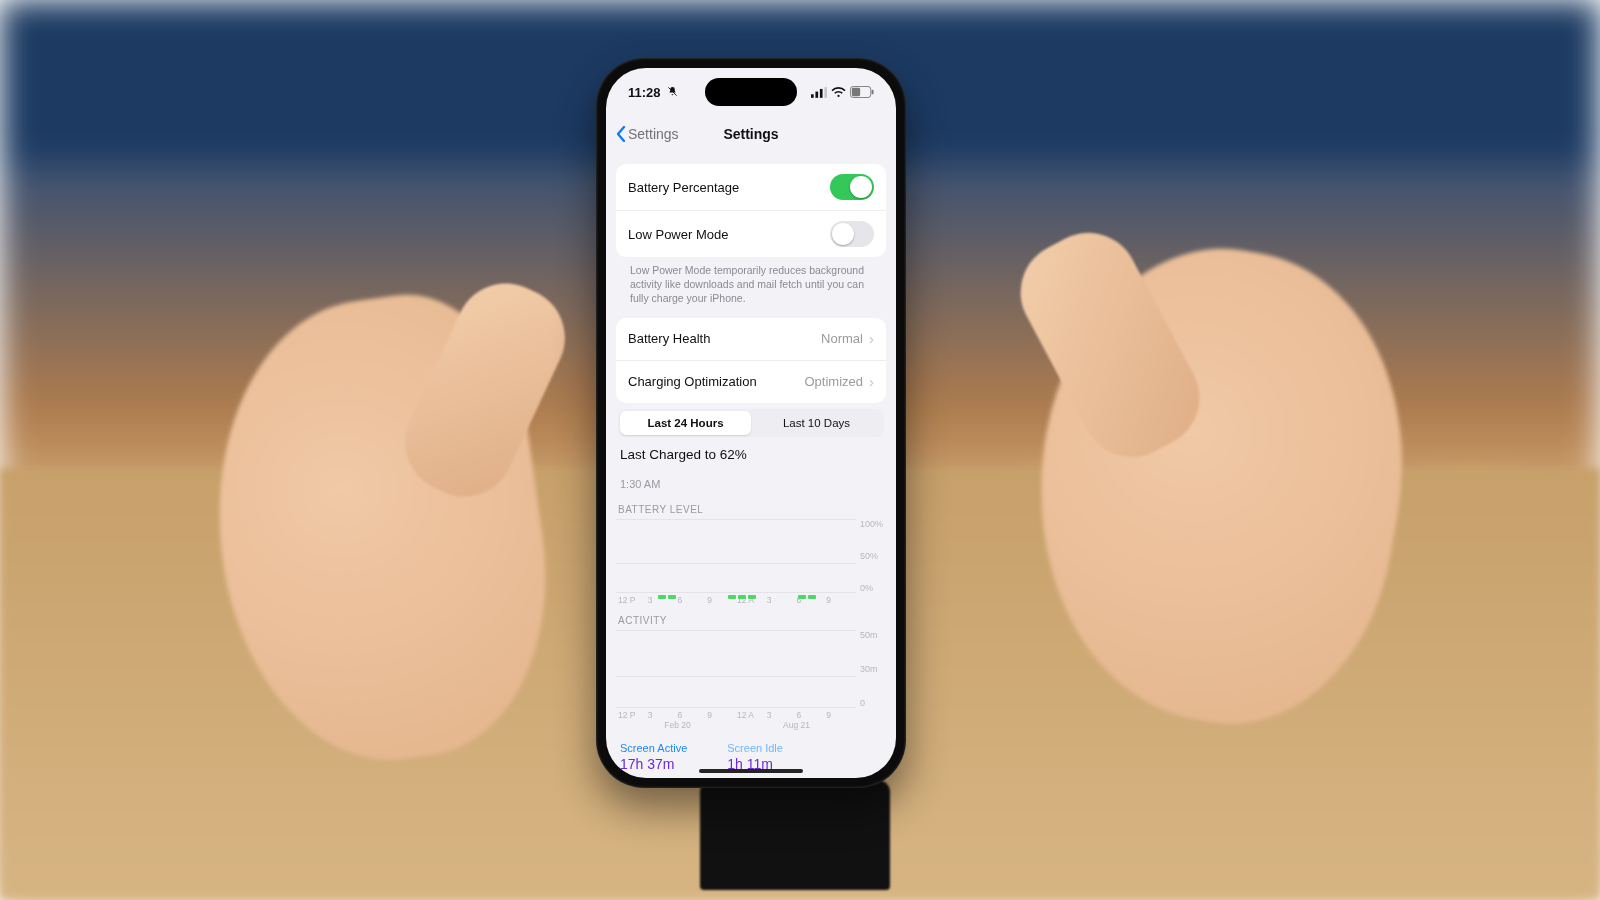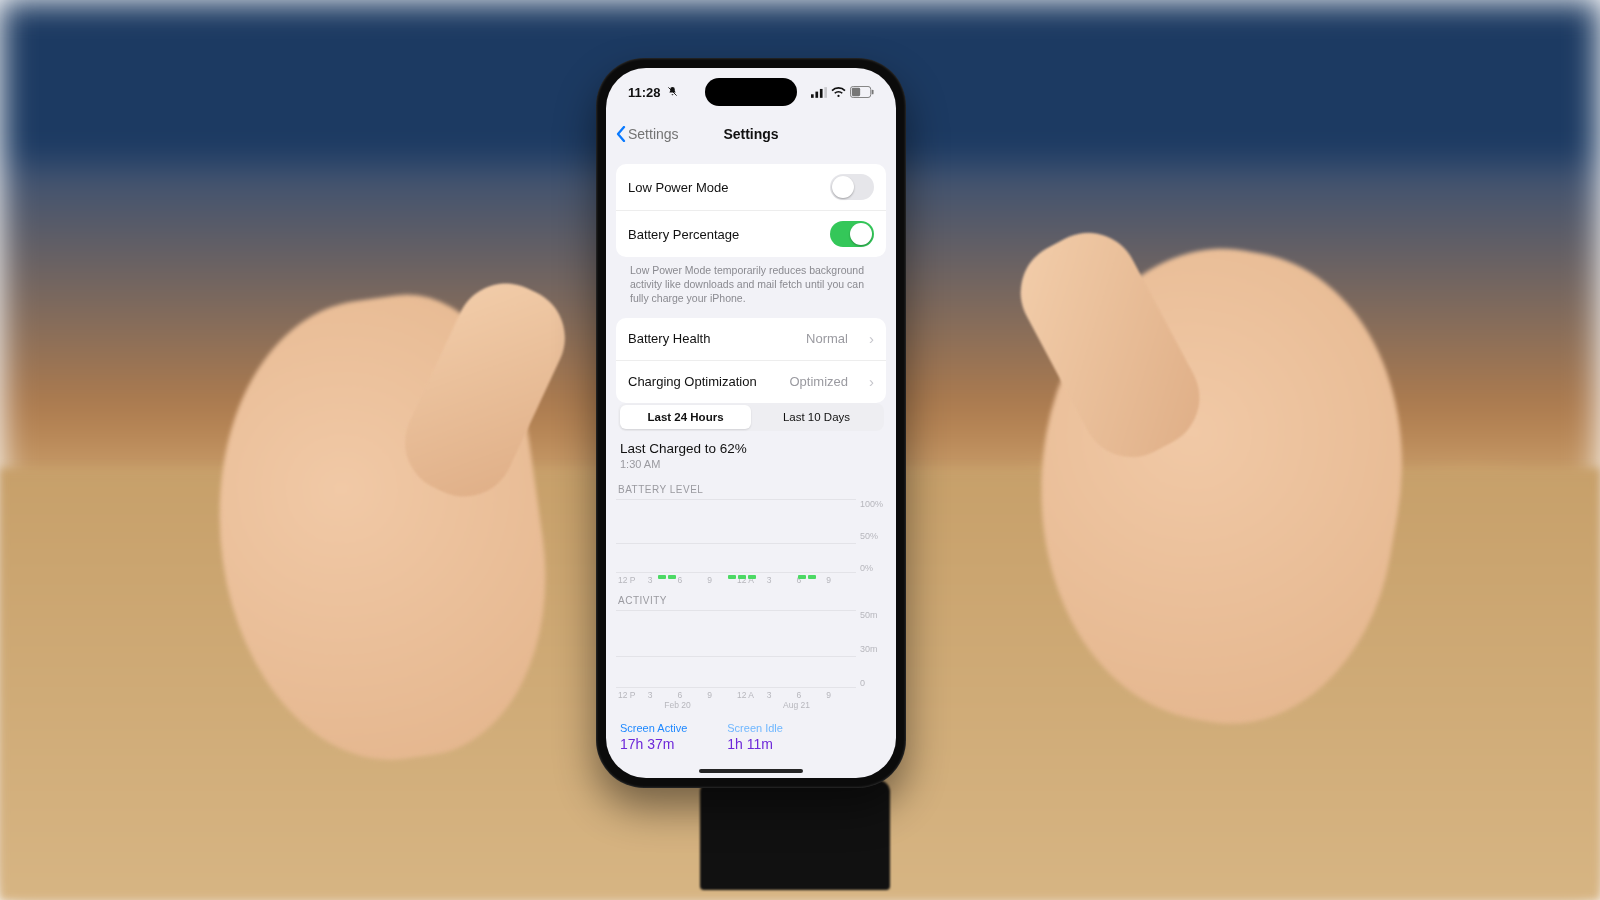--- a/index.html
+++ b/index.html
@@ -32,37 +32,37 @@
 
   .nav{height:36px;display:flex;align-items:center;justify-content:center;position:relative;font-size:14px}
   .nav .back{position:absolute;left:10px;color:#737373;display:flex;align-items:center;gap:2px;font-size:14px}
   .nav .title{font-weight:600;color:#111}
 
   .content{padding:0 10px 10px 10px;font-size:13px;color:#111}
   .group{background:#fff;border-radius:10px;margin-top:12px;overflow:hidden}
   .row{display:flex;align-items:center;justify-content:space-between;padding:10px 12px;min-height:22px}
   .row + .row{border-top:1px solid rgba(0,0,0,.07)}
   .row .label{color:#111}
-  .row .value{color:#9a9aa0;display:flex;align-items:center;gap:21px}
+  .row .value{color:#9a9aa0;display:flex;align-items:center;gap:6px}
   .footer-note{color:#8a8a90;font-size:10.5px;line-height:1.35;padding:6px 14px 0 14px}
 
   .toggle{width:44px;height:26px;border-radius:13px;position:relative}
   .toggle .knob{position:absolute;top:2px;width:22px;height:22px;border-radius:50%;background:#fff;box-shadow:0 1px 2px rgba(0,0,0,.3)}
   .toggle.on{background:#34c759}.toggle.on .knob{right:2px}
   .toggle.off{background:#e6e6ea}.toggle.off .knob{left:2px}
 
   .chev{color:#c5c5cb;font-size:15px;line-height:1}
 
-  .seg{display:flex;background:#eeeef2;border-radius:8px;padding:2px;margin:0 2px 0 2px}
+  .seg{display:flex;background:#eeeef2;border-radius:8px;padding:2px;margin:6px 2px 0 2px}
   .seg .opt{flex:1;text-align:center;font-size:11.5px;padding:6px 0;border-radius:6px;color:#111}
   .seg .opt.active{background:#fff;font-weight:600;box-shadow:0 1px 2px rgba(0,0,0,.12)}
 
   .charge-info{padding:10px 4px 4px 4px}
   .charge-info .h{font-size:13.5px;color:#111}
-  .charge-info .t{font-size:11px;color:#9a9aa0;margin-top:2px}
+  .charge-info .t{font-size:11px;color:#9a9aa0;margin-top:16px}
 
   .chart-sec{margin-top:10px}
   .chart-title{font-size:10px;letter-spacing:.5px;color:#9a9aa0;padding:0 2px 4px 2px}
   .chart-wrap{position:relative;height:88px;display:flex}
   .chart-wrap.act{height:92px}
   .ylabels{position:absolute;right:-4px;top:0;bottom:14px;width:30px;display:flex;flex-direction:column;justify-content:space-between;font-size:9px;color:#b7b7bd;text-align:left;pointer-events:none}
   .bars{flex:1;display:flex;align-items:flex-end;gap:2px;padding:0 30px 14px 2px;position:relative}
   .gridline{position:absolute;left:0;right:30px;height:1px;background:rgba(0,0,0,.06)}
   .gl-top{top:0}.gl-mid{top:50%}.gl-bot{bottom:14px}
   .bar{flex:1;min-width:0;display:flex;flex-direction:column;justify-content:flex-end;align-items:stretch;position:relative}
@@ -148,28 +148,28 @@
           </span>
           <span>Settings</span>
         </div>
         <div class="title">Settings</div>
       </div>
 
       <div class="content">
 
         <div class="group">
           <div class="row">
+            <span class="label">Battery Percentage</span>
+            <span class="toggle on">
+                <span class="knob"></span>
+              </span>
+          </div>
+          <div class="row">
             <span class="label">Low Power Mode</span>
             <span class="toggle off">
-                <span class="knob"></span>
-              </span>
-          </div>
-          <div class="row">
-            <span class="label">Battery Percentage</span>
-            <span class="toggle on">
                 <span class="knob"></span>
               </span>
           </div>
         </div>
         <div class="footer-note">Low Power Mode temporarily reduces background activity like downloads and mail fetch until you can fully charge your iPhone.</div>
 
         <div class="group">
           <div class="row">
             <span class="label">Battery Health</span>
             <span class="value">

